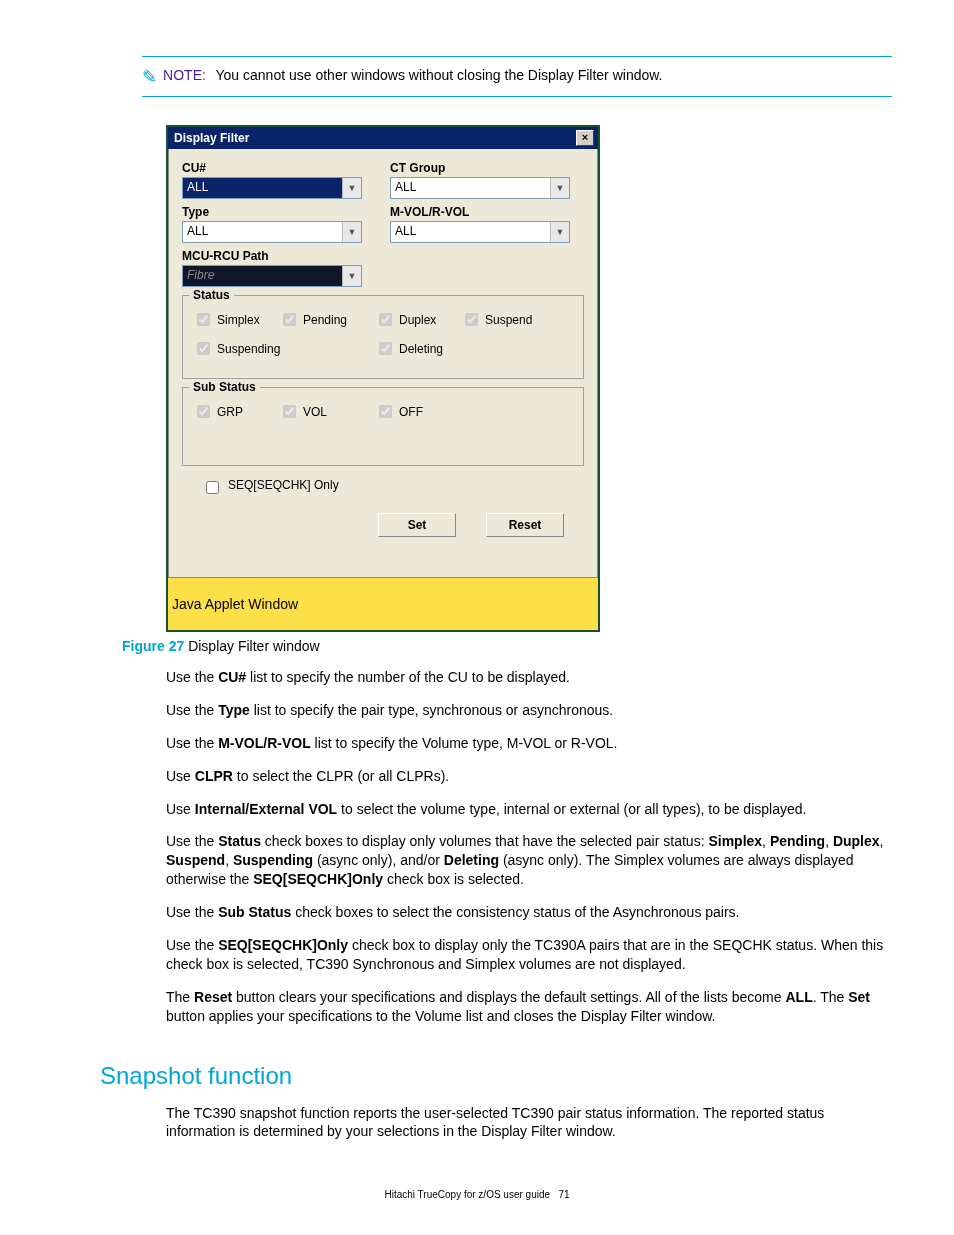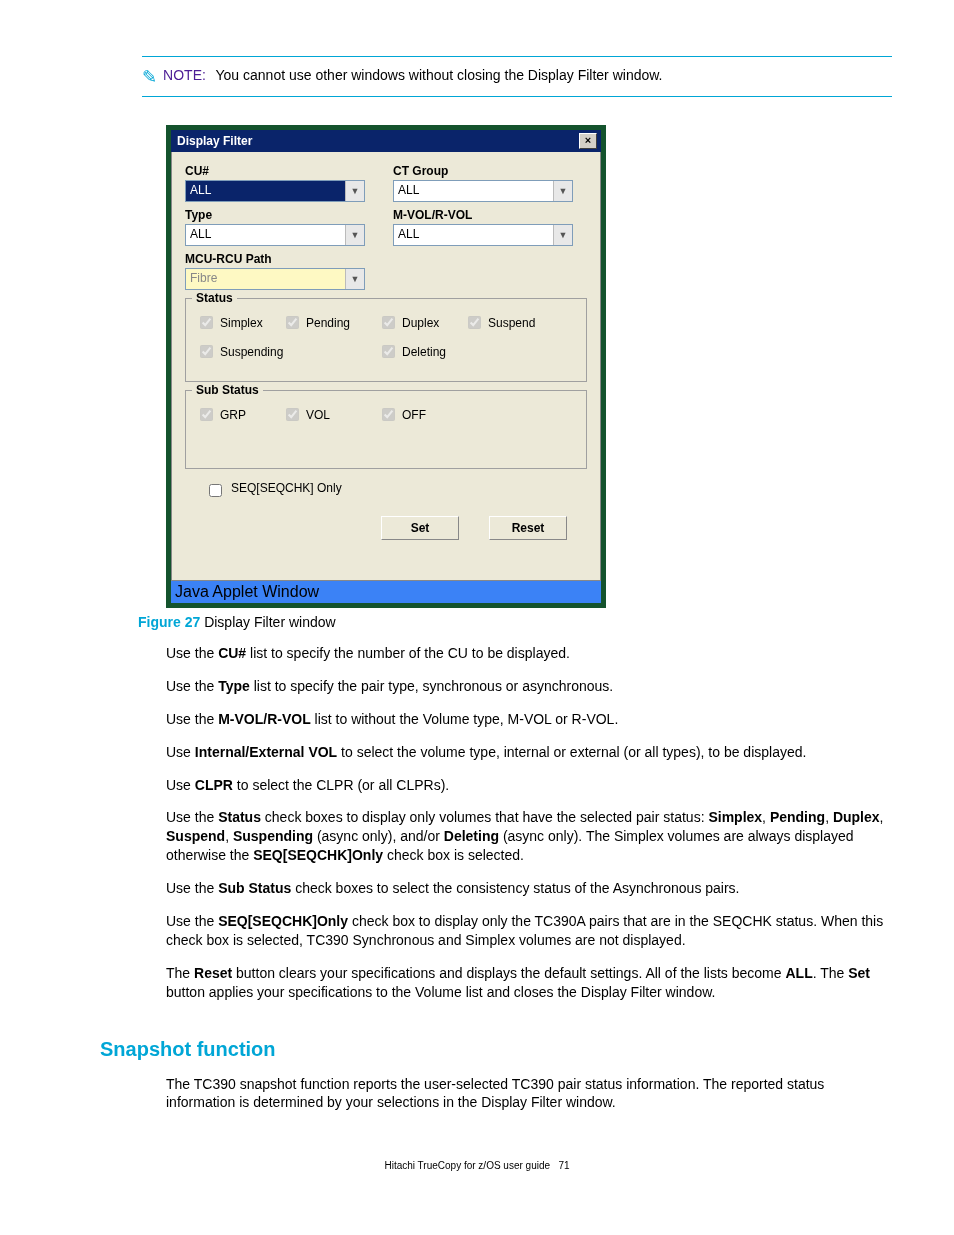--- a/index.html
+++ b/index.html
@@ -37,21 +37,21 @@
     font-weight: normal;
     margin-right: 6px;
   }
   .note-text { }
   .figure-wrap {
     margin-left: 104px;
     margin-bottom: 6px;
   }
   .dialog {
     width: 430px;
-    border: 5px solid #14532d;
+    border: 2px solid #14532d;
     background: #ece9d8;
     box-shadow: 0 0 0 1px #888 inset;
     font-family: "Tahoma", Arial, sans-serif;
     font-size: 12px;
   }
   .titlebar {
     background: linear-gradient(#0a246a, #0a246a);
     color: #fff;
     font-weight: bold;
     padding: 3px 4px 3px 6px;
@@ -102,21 +102,22 @@
     color: #fff;
   }
   .combo-text {
     flex: 1;
     padding: 2px 4px;
     font-size: 12px;
     background: #fff;
   }
   .combo.disabled .combo-text {
     color: #888;
-    background: #fef9c3;
+    background: #0f172a;
+    font-style: italic;
   }
   .combo-btn {
     width: 18px;
     background: #e8e8e8;
     border-left: 1px solid #bbb;
     display: flex;
     align-items: center;
     justify-content: center;
     color: #555;
     font-size: 9px;
@@ -174,45 +175,45 @@
     background: #ece9d8;
     border: 1px solid #888;
     border-top-color: #fff;
     border-left-color: #fff;
     font-size: 12px;
     font-weight: bold;
     cursor: pointer;
   }
   .applet-footer {
     border-top: 1px solid #888;
-    padding: 2px 4px;
-    font-size: 16px;
-    background: #3b82f6;
+    padding: 18px 4px;
+    font-size: 14px;
+    background: #fde047;
   }
   .caption {
-    margin-left: 76px;
+    margin-left: 60px;
     margin-top: 4px;
     margin-bottom: 14px;
     font-size: 14px;
   }
   .caption .fig-label {
     color: #00A6D6;
     font-weight: bold;
   }
   .body-text {
     margin-left: 104px;
     margin-bottom: 14px;
     line-height: 1.35;
   }
   .body-text b { font-weight: bold; }
   h2.section {
     margin-left: 38px;
     color: #00A6D6;
-    font-weight: bold;
-    font-size: 20px;
+    font-weight: normal;
+    font-size: 24px;
     margin-top: 36px;
     margin-bottom: 10px;
     font-family: Arial, sans-serif;
   }
   .footer {
     margin-top: 48px;
     text-align: center;
     font-size: 10px;
     padding-right: 0;
   }
@@ -343,23 +344,23 @@
     </div>
   </div>
 
   <div class="caption">
     <span class="fig-label">Figure 27</span>
     <span>Display Filter window</span>
   </div>
 
   <p class="body-text"><span>Use the </span><b>CU#</b><span> list to specify the number of the CU to be displayed.</span></p>
   <p class="body-text"><span>Use the </span><b>Type</b><span> list to specify the pair type, synchronous or asynchronous.</span></p>
-  <p class="body-text"><span>Use the </span><b>M-VOL/R-VOL</b><span> list to without the Volume type, M-VOL or R-VOL.</span></p>
+  <p class="body-text"><span>Use the </span><b>M-VOL/R-VOL</b><span> list to specify the Volume type, M-VOL or R-VOL.</span></p>
+  <p class="body-text"><span>Use </span><b>CLPR</b><span> to select the CLPR (or all CLPRs).</span></p>
   <p class="body-text"><span>Use </span><b>Internal/External VOL</b><span> to select the volume type, internal or external (or all types), to be displayed.</span></p>
-  <p class="body-text"><span>Use </span><b>CLPR</b><span> to select the CLPR (or all CLPRs).</span></p>
   <p class="body-text"><span>Use the </span><b>Status</b><span> check boxes to display only volumes that have the selected pair status: </span><b>Simplex</b><span>, </span><b>Pending</b><span>, </span><b>Duplex</b><span>, </span><b>Suspend</b><span>, </span><b>Suspending</b><span> (async only), and/or </span><b>Deleting</b><span> (async only). The Simplex volumes are always displayed otherwise the </span><b>SEQ[SEQCHK]Only</b><span> check box is selected.</span></p>
   <p class="body-text"><span>Use the </span><b>Sub Status</b><span> check boxes to select the consistency status of the Asynchronous pairs.</span></p>
   <p class="body-text"><span>Use the </span><b>SEQ[SEQCHK]Only</b><span> check box to display only the TC390A pairs that are in the SEQCHK status. When this check box is selected, TC390 Synchronous and Simplex volumes are not displayed.</span></p>
   <p class="body-text"><span>The </span><b>Reset</b><span> button clears your specifications and displays the default settings. All of the lists become </span><b>ALL</b><span>. The </span><b>Set</b><span> button applies your specifications to the Volume list and closes the Display Filter window.</span></p>
 
   <h2 class="section">Snapshot function</h2>
   <p class="body-text">The TC390 snapshot function reports the user-selected TC390 pair status information. The reported status information is determined by your selections in the Display Filter window.</p>
 
   <div class="footer">
     <span>Hitachi TrueCopy for z/OS user guide</span>&nbsp;&nbsp;&nbsp;<span>71</span>

